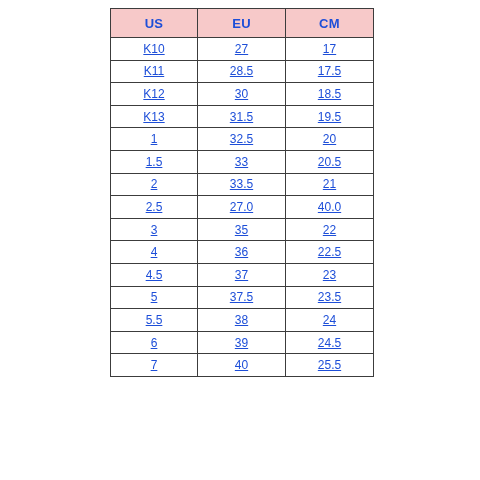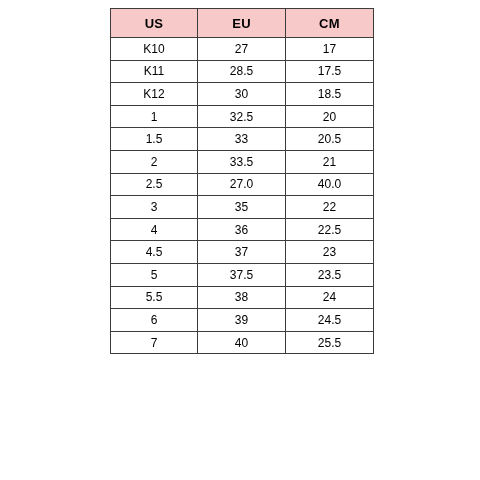--- a/index.html
+++ b/index.html
@@ -30,35 +30,36 @@
   }
   .size-chart col.col-us { width: 87px; }
   .size-chart col.col-eu { width: 88px; }
   .size-chart col.col-cm { width: 88px; }
 
   .size-chart th,
   .size-chart td {
     border: 1px solid #3c3c3c;
     text-align: center;
     vertical-align: middle;
-    color: #000000;
+    color: #1d4ed8;
     padding: 0;
   }
   .size-chart th {
     height: 28px;
     background: #f7c9c9;
     font-size: 13px;
     font-weight: bold;
     letter-spacing: 0.3px;
   }
   .size-chart td {
     height: 21.6px;
     font-size: 12px;
     font-weight: normal;
     background: #ffffff;
+    text-decoration: underline;
   }
   .size-chart {
     border: 1px solid #3c3c3c;
   }
 </style>
 </head>
 <body>
 
 <div id="page-root">
   <table class="size-chart">
@@ -82,20 +83,25 @@
       </tr>
       <tr>
         <td>K11</td>
         <td>28.5</td>
         <td>17.5</td>
       </tr>
       <tr>
         <td>K12</td>
         <td>30</td>
         <td>18.5</td>
+      </tr>
+      <tr>
+        <td>K13</td>
+        <td>31.5</td>
+        <td>19.5</td>
       </tr>
       <tr>
         <td>1</td>
         <td>32.5</td>
         <td>20</td>
       </tr>
       <tr>
         <td>1.5</td>
         <td>33</td>
         <td>20.5</td>

